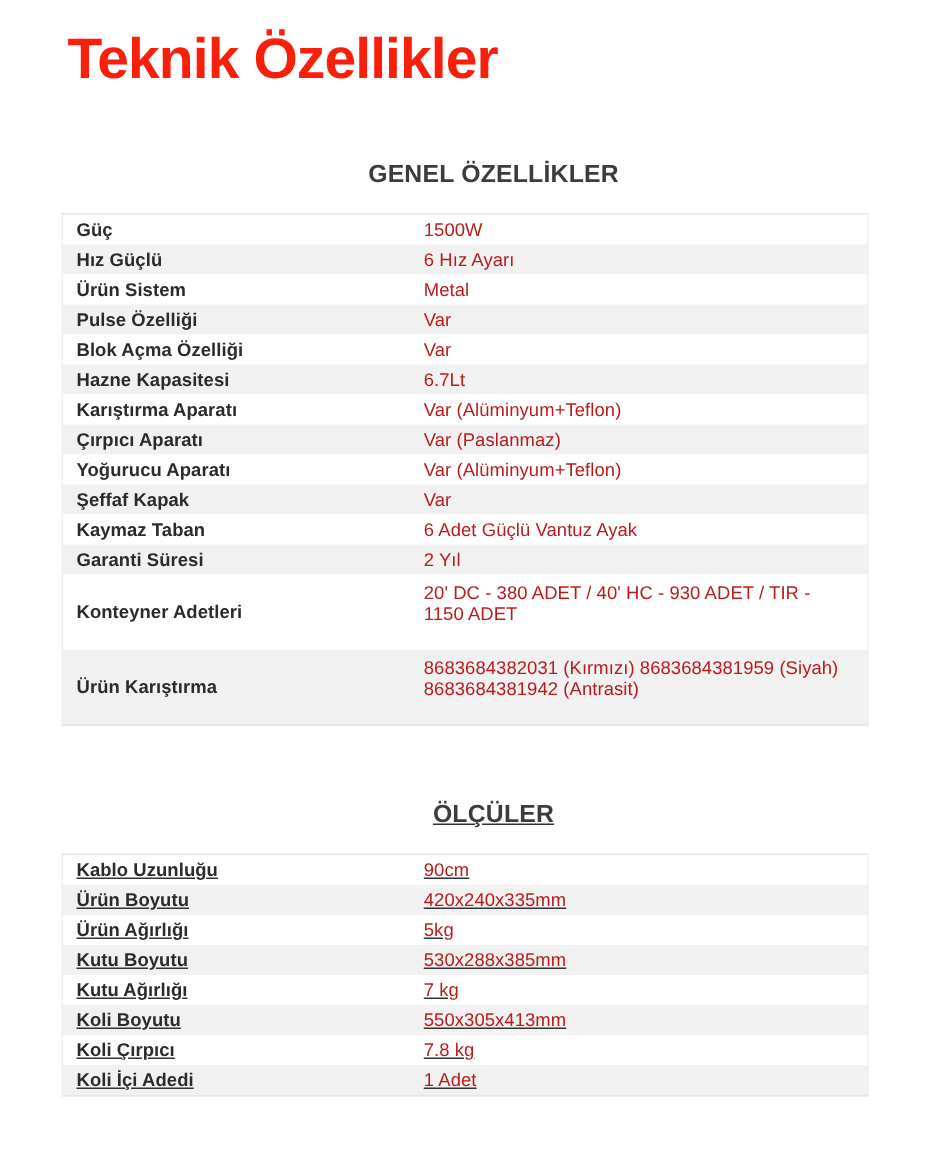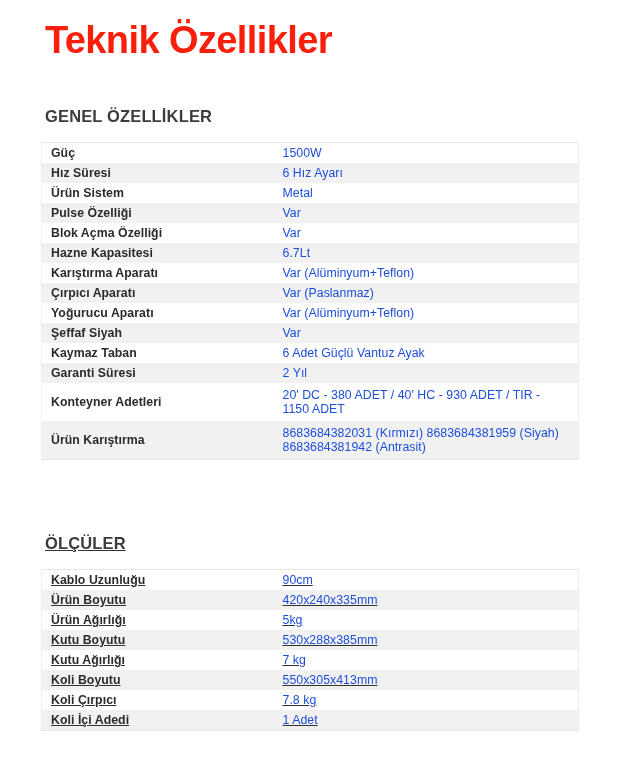--- a/index.html
+++ b/index.html
@@ -47,20 +47,21 @@
   .section--general { top: 106px; }
   .section--dimensions { top: 533px; text-decoration: underline; }
 
   .section-title {
     margin: 0 12px 16px 45px;
     font-size: 16.5px;
     line-height: 20px;
     font-weight: bold;
     letter-spacing: 0.15px;
     color: #3c3c3c;
+    text-align: center;
   }
 
   
   .spec-table {
     margin: 12px 0 0 41px;
     width: 537px;
     border-collapse: collapse;
     table-layout: fixed;
     border-top: 1px solid #e6e6e6;
     border-bottom: 1px solid #e6e6e6;
@@ -85,28 +86,28 @@
   }
 
   .cell-label {
     font-weight: bold;
     color: #2b2b2b;
     letter-spacing: 0.05px;
     border-right: 1px solid #e3e3e3;
   }
 
   .cell-value {
-    color: #1d4ed8;
+    color: #b91c1c;
     letter-spacing: 0.05px;
     padding-left: 7px;
   }
 
   .cell-value.multiline {
     padding-top: 5px;
-    padding-bottom: 5px;
+    padding-bottom: 17px;
   }
 </style>
 </head>
 <body>
 
 <div class="page">
 
   <h1 class="main-title">Teknik Özellikler</h1>
 
   <section class="section section--general">
@@ -115,21 +116,21 @@
       <colgroup>
         <col class="col-label">
         <col class="col-value">
       </colgroup>
       <tbody>
           <tr class="spec-row">
             <td class="cell-label">Güç</td>
             <td class="cell-value">1500W</td>
           </tr>
           <tr class="spec-row">
-            <td class="cell-label">Hız Süresi</td>
+            <td class="cell-label">Hız Güçlü</td>
             <td class="cell-value">6 Hız Ayarı</td>
           </tr>
           <tr class="spec-row">
             <td class="cell-label">Ürün Sistem</td>
             <td class="cell-value">Metal</td>
           </tr>
           <tr class="spec-row">
             <td class="cell-label">Pulse Özelliği</td>
             <td class="cell-value">Var</td>
           </tr>
@@ -147,21 +148,21 @@
           </tr>
           <tr class="spec-row">
             <td class="cell-label">Çırpıcı Aparatı</td>
             <td class="cell-value">Var (Paslanmaz)</td>
           </tr>
           <tr class="spec-row">
             <td class="cell-label">Yoğurucu Aparatı</td>
             <td class="cell-value">Var (Alüminyum+Teflon)</td>
           </tr>
           <tr class="spec-row">
-            <td class="cell-label">Şeffaf Siyah</td>
+            <td class="cell-label">Şeffaf Kapak</td>
             <td class="cell-value">Var</td>
           </tr>
           <tr class="spec-row">
             <td class="cell-label">Kaymaz Taban</td>
             <td class="cell-value">6 Adet Güçlü Vantuz Ayak</td>
           </tr>
           <tr class="spec-row">
             <td class="cell-label">Garanti Süresi</td>
             <td class="cell-value">2 Yıl</td>
           </tr>

